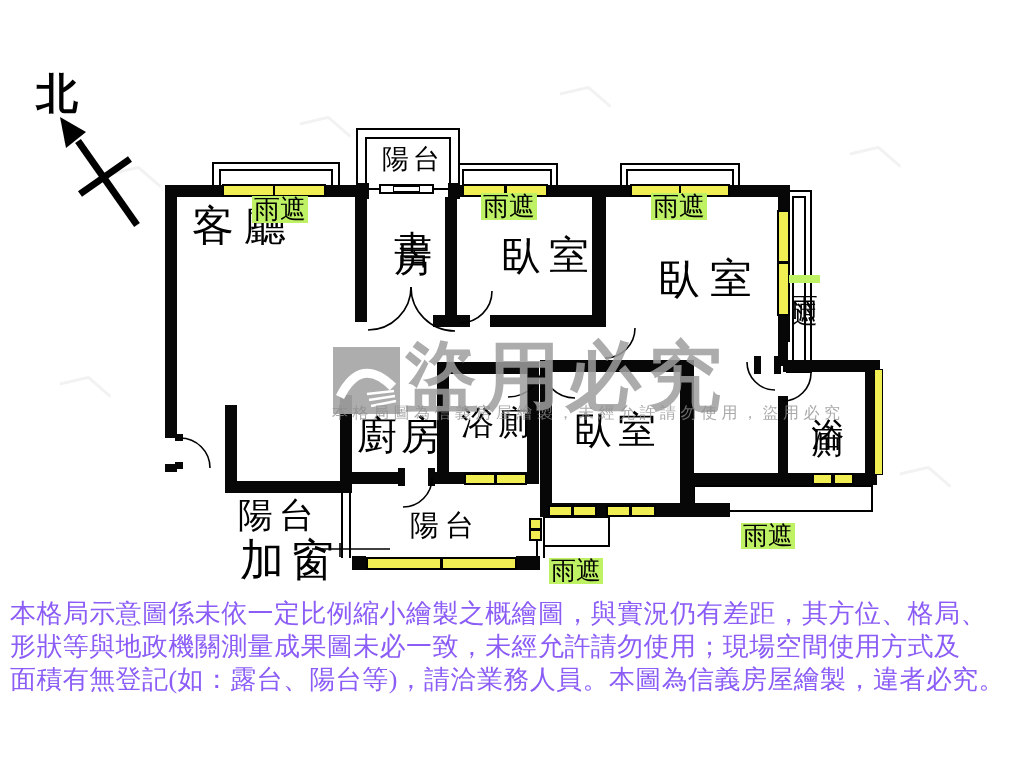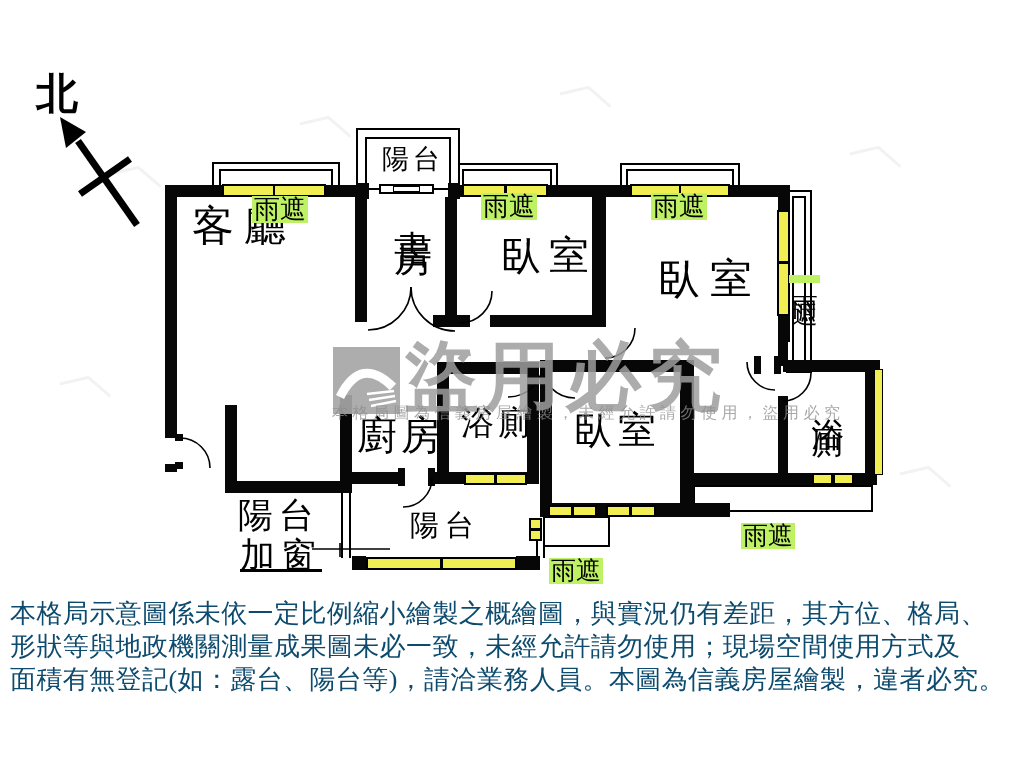--- a/index.html
+++ b/index.html
@@ -15,21 +15,21 @@
   .lbl{position:absolute;color:#000;white-space:nowrap;z-index:40;line-height:1.05;}
   .vert{writing-mode:vertical-rl;text-orientation:upright;}
   .rslbl{background:#bef264;padding:0 2px;z-index:41;margin-top:39px;}
   svg.overlay{position:absolute;left:0;top:0;z-index:25;pointer-events:none;}
   .bgmark{position:absolute;color:rgba(0,0,0,0.05);font-size:64px;z-index:1;font-family:"Liberation Sans",sans-serif;}
   .wm-logo{position:absolute;left:333px;top:347px;width:67px;height:67px;background:rgba(166,166,166,0.92);z-index:60;}
   .wm-brand{position:absolute;left:404px;top:327px;font-size:75px;font-weight:bold;letter-spacing:6px;
             color:rgba(158,158,158,0.85);z-index:60;white-space:nowrap;}
   .wm-notice{position:absolute;left:332px;top:403px;font-size:16px;letter-spacing:4.5px;
              color:rgba(140,140,140,0.75);z-index:60;white-space:nowrap;}
-  .disc{position:absolute;left:10px;color:#0c4a6e;font-size:26px;letter-spacing:0.4px;z-index:50;white-space:nowrap;}
+  .disc{position:absolute;left:10px;color:#8b5cf6;font-size:26px;letter-spacing:0.4px;z-index:50;white-space:nowrap;}
 </style>
 </head>
 <body>
 
 <div id="canvas">
 
   <span class="bgmark" style="left:110px;top:120px;transform:rotate(14deg);">︿</span>
   <span class="bgmark" style="left:300px;top:70px;transform:rotate(14deg);">︿</span>
   <span class="bgmark" style="left:560px;top:40px;transform:rotate(14deg);">︿</span>
   <span class="bgmark" style="left:850px;top:100px;transform:rotate(14deg);">︿</span>
@@ -136,21 +136,21 @@
   <div class="lbl vert" style="left:392px;top:200px;font-size:38px;letter-spacing:6px;">書房</div>
   <div class="lbl" style="left:501px;top:235px;font-size:40px;letter-spacing:8px;">臥室</div>
   <div class="lbl" style="left:658px;top:257px;font-size:42px;letter-spacing:10px;">臥室</div>
   <div class="lbl" style="left:574px;top:411px;font-size:38px;letter-spacing:6px;">臥室</div>
   <div class="lbl" style="left:357px;top:415px;font-size:40px;letter-spacing:4px;">廚房</div>
   <div class="lbl" style="left:461px;top:406px;font-size:33px;letter-spacing:4px;">浴廁</div>
   <div class="lbl vert" style="left:810px;top:392px;font-size:33px;letter-spacing:4px;">浴廁</div>
   <div class="lbl" style="left:382px;top:145px;font-size:27px;letter-spacing:4px;">陽台</div>
   <div class="lbl" style="left:410px;top:510px;font-size:29px;letter-spacing:6px;">陽台</div>
   <div class="lbl" style="left:238px;top:498px;font-size:35px;letter-spacing:6px;">陽台</div>
-  <div class="lbl" style="left:240px;top:538px;font-size:35px;letter-spacing:6px;text-decoration:underline;">加窗</div>
+  <div class="lbl" style="left:240px;top:538px;font-size:44px;letter-spacing:6px;">加窗</div>
 
   <div class="lbl rslbl" style="left:252px;top:157px;font-size:26px;">雨遮</div>
   <div class="lbl rslbl" style="left:481px;top:154px;font-size:26px;">雨遮</div>
   <div class="lbl rslbl" style="left:651px;top:154px;font-size:26px;">雨遮</div>
   <div class="lbl rslbl vert" style="left:789px;top:236px;font-size:26px;letter-spacing:4px;">雨遮</div>
   <div class="lbl rslbl" style="left:549px;top:519px;font-size:25px;">雨遮</div>
   <div class="lbl rslbl" style="left:741px;top:484px;font-size:25px;">雨遮</div>
 
   <div class="wm-logo">
     <svg width="67" height="67" viewBox="0 0 67 67">

